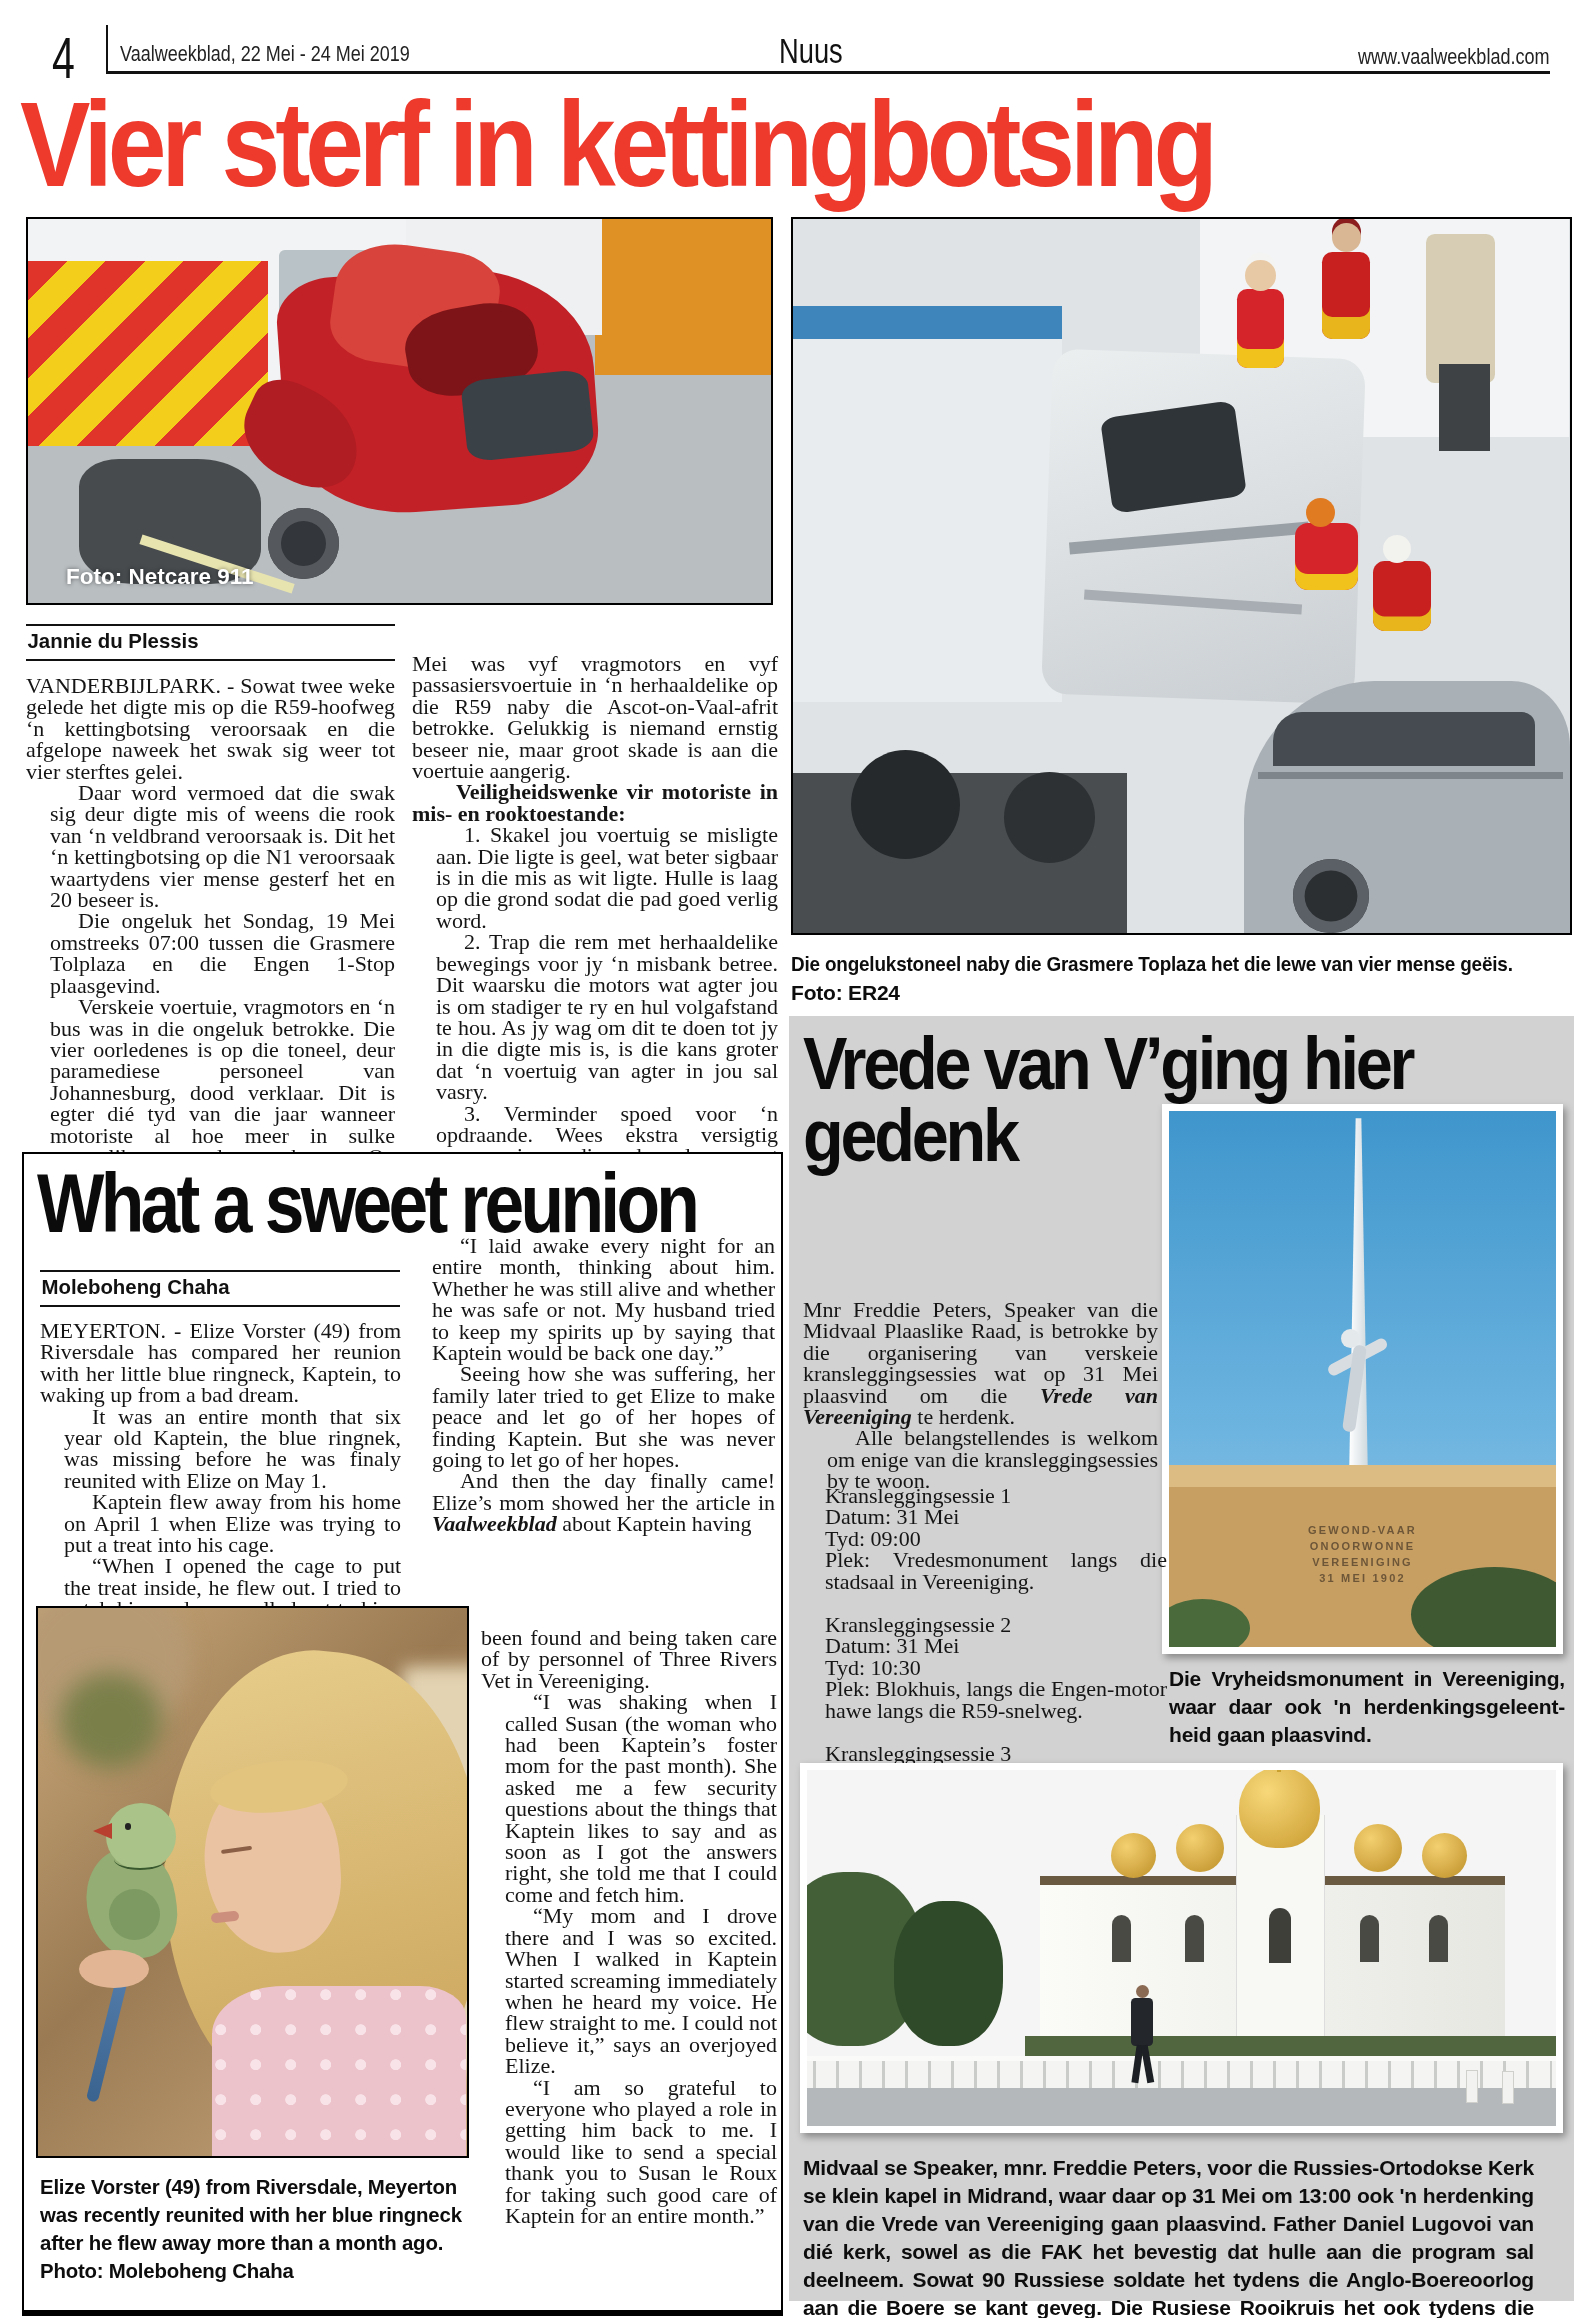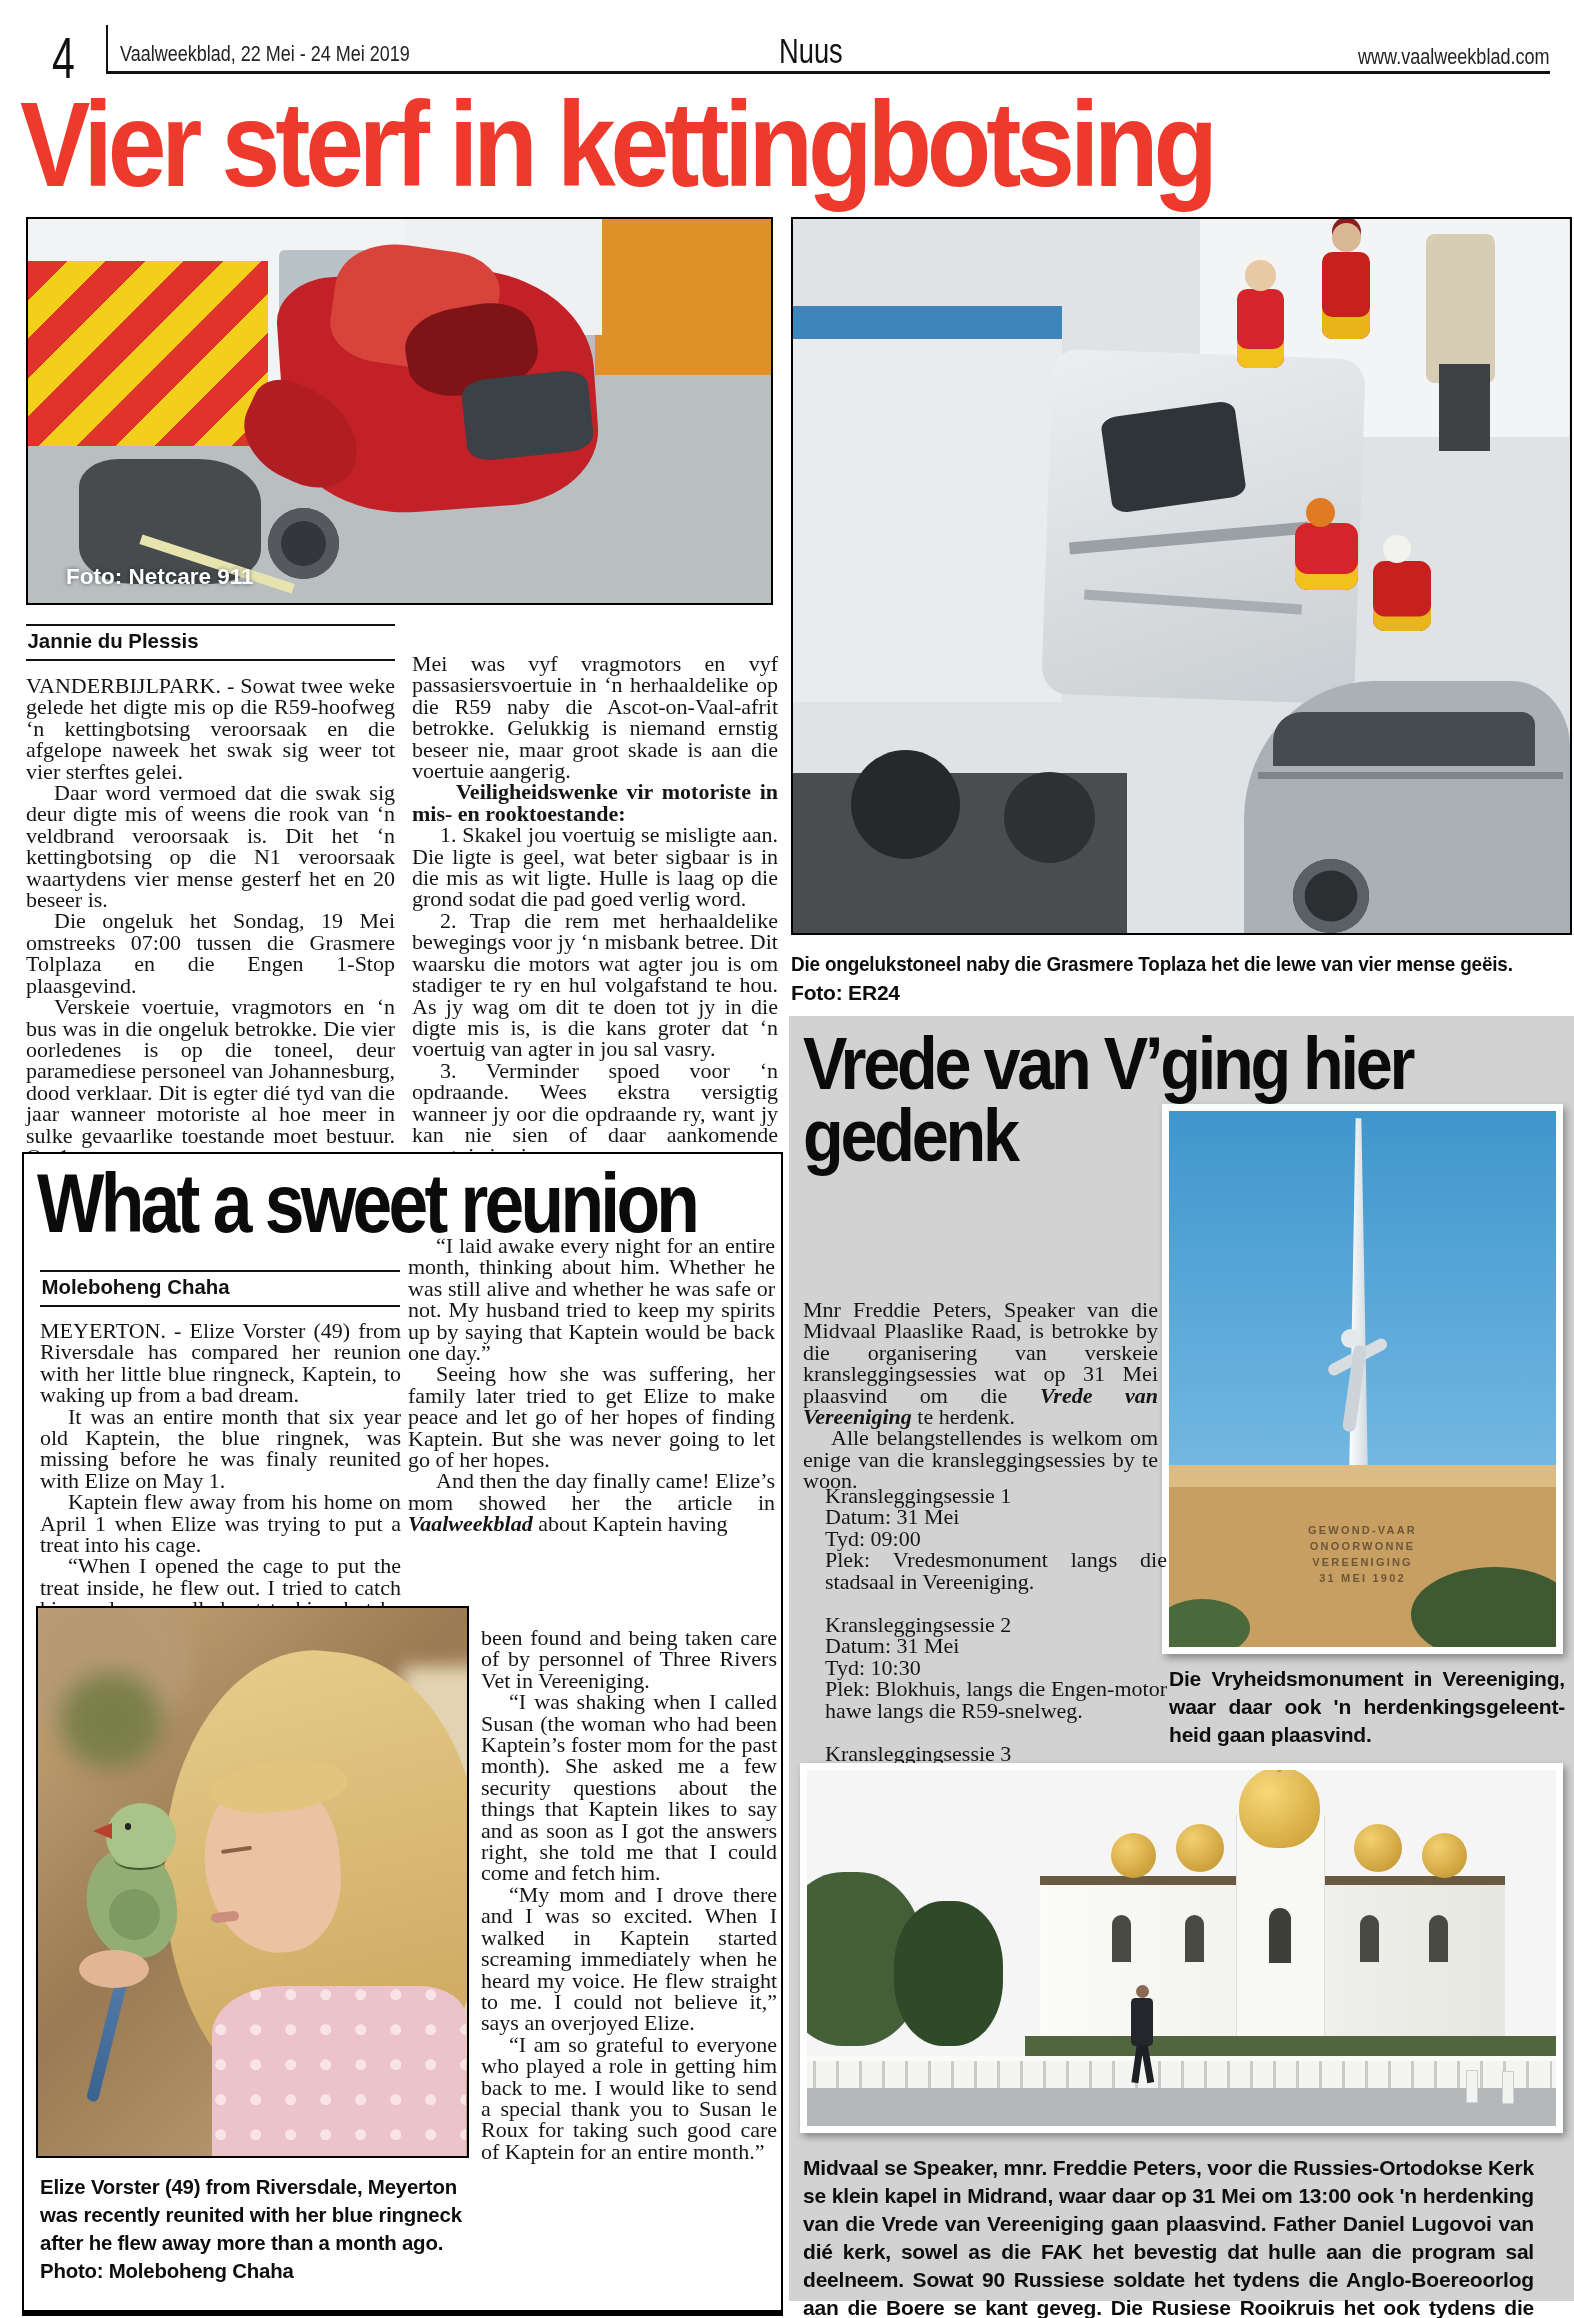--- a/index.html
+++ b/index.html
@@ -23,21 +23,21 @@
     transform:scaleX(.88); transform-origin:left top; white-space:nowrap; line-height:1;
   }
   .big-head {
     color:#0b0b0b; font-weight:bold; letter-spacing:-3.6px;
     transform:scaleX(.9); transform-origin:left top; white-space:nowrap; line-height:1;
   }
 
   
   .bcol { font-family:"Liberation Serif", serif; font-size:22px; line-height:21.4px; text-align:justify; color:#151515; }
   .bcol p { margin:0; }
-  .bcol p.ind { text-indent:28px; }
+  .bcol p.ind { text-indent:28px;margin-left:24px; }
   .bcol .subhead { font-weight:bold; text-indent:44px; }
   .bi { font-weight:bold; font-style:italic; }
 
   .byline { border-top:2.2px solid #111; border-bottom:2.2px solid #111; font-weight:bold; font-size:20.4px; padding:4.4px 0 5.8px 1.5px; color:#111; }
 
   .cap { font-weight:bold; font-size:21px; line-height:28px; color:#0d0d0d; letter-spacing:-0.2px; }
   .cap-just { text-align:justify; }
   .nowrap { white-space:nowrap; transform:scaleX(.9); transform-origin:left top; }
 
   

